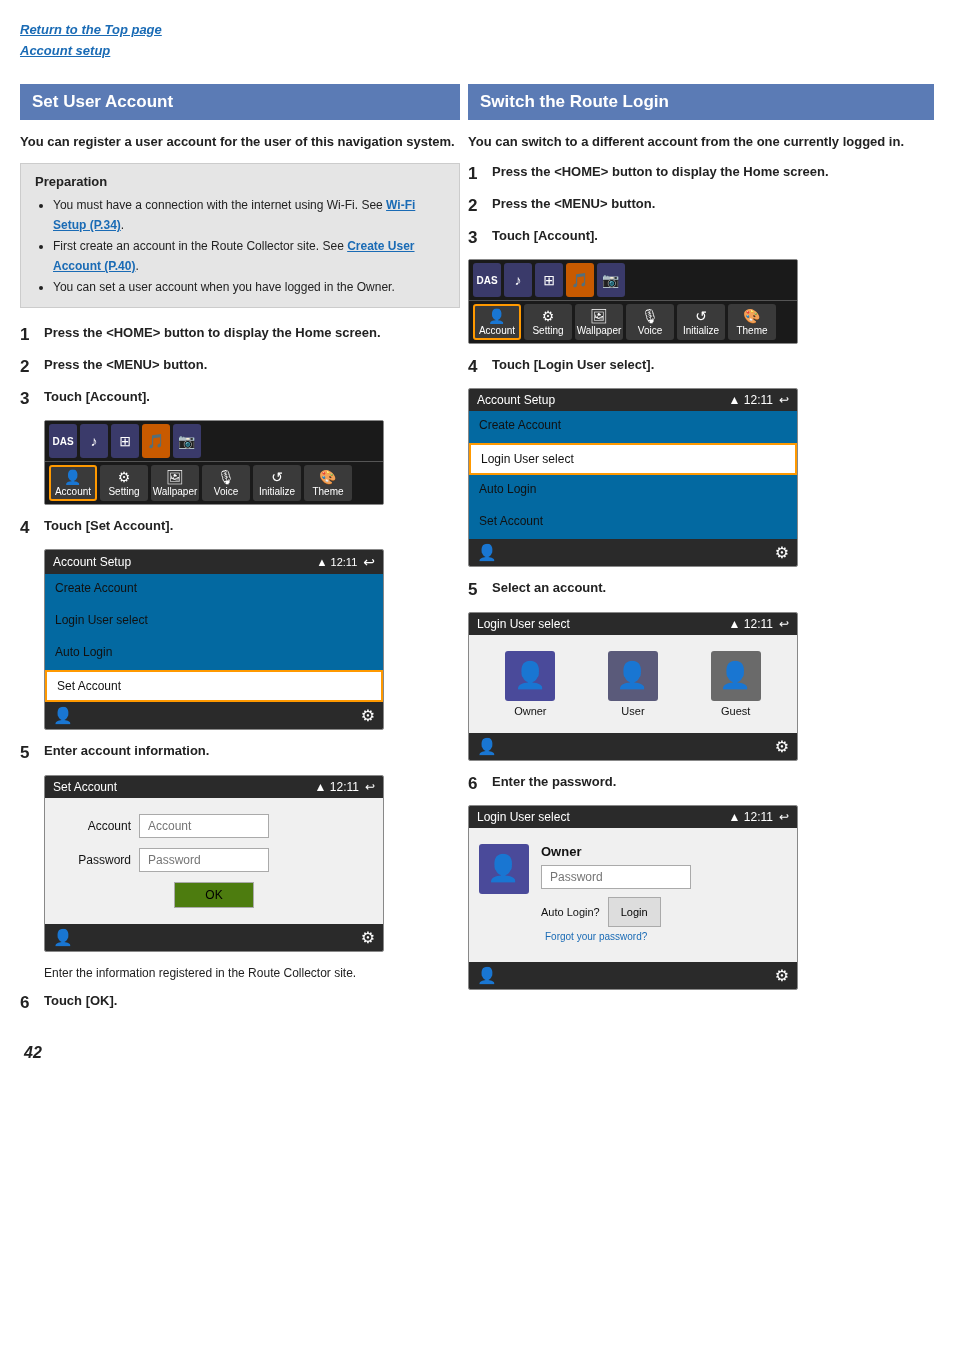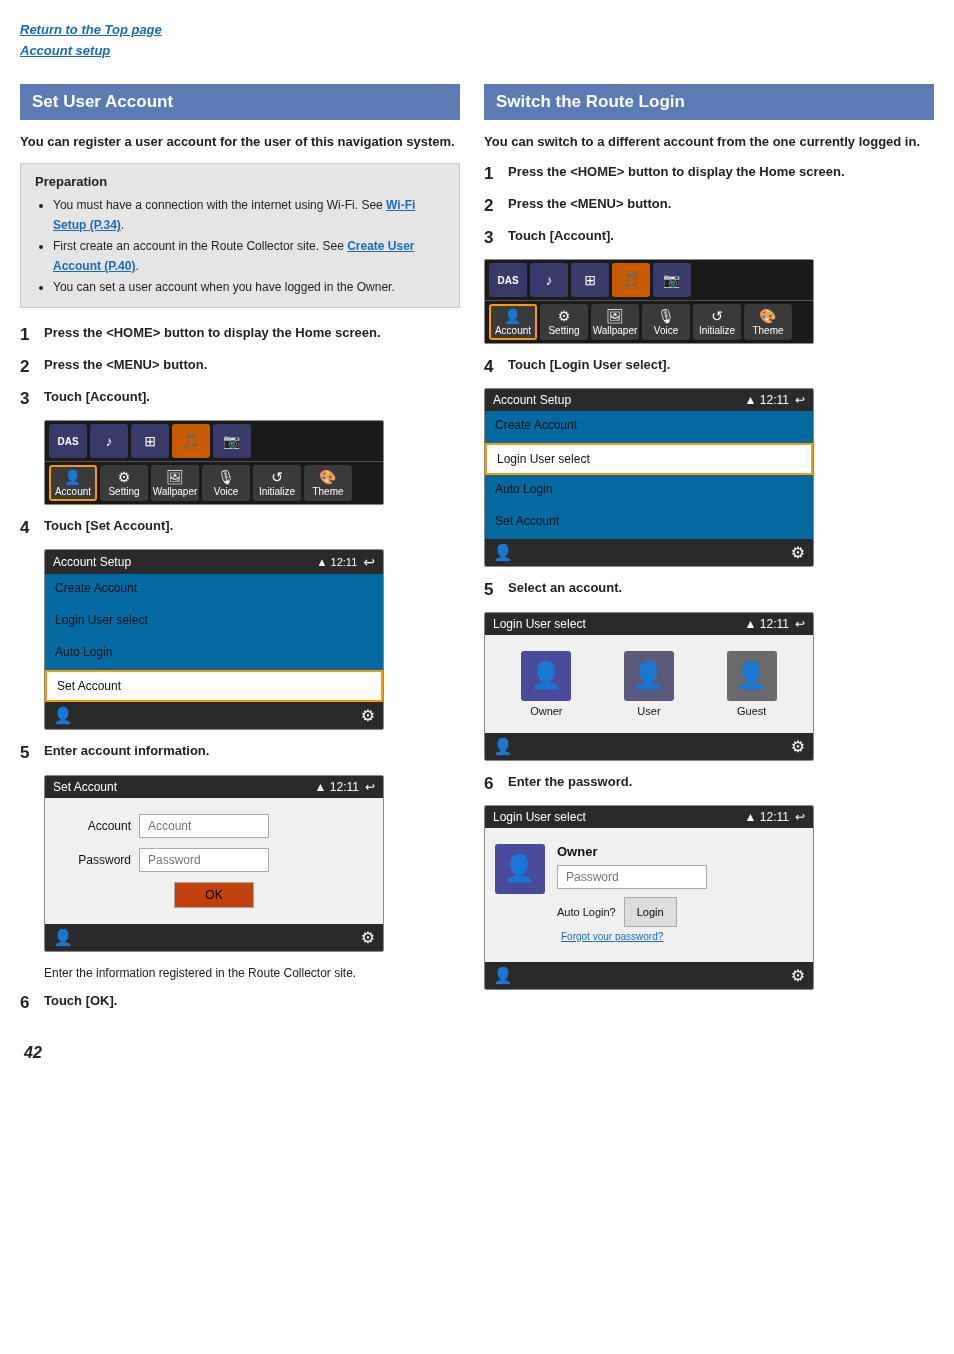--- a/index.html
+++ b/index.html
@@ -19,21 +19,21 @@
       color: #1a6bb5;
       text-decoration: underline;
       font-weight: bold;
       font-size: 13px;
       font-style: italic;
       display: block;
       line-height: 1.6;
     }
     .page-layout {
       display: flex;
-      gap: 24px;
+      gap: 8px;
       margin-top: 22px;
     }
     .left-col {
       width: 440px;
       flex-shrink: 0;
     }
     .right-col {
       flex: 1;
     }
     .section-header {
@@ -101,21 +101,21 @@
       border-radius: 2px;
       overflow: hidden;
     }
     .nav-top-row {
       display: flex;
       background: #1a1a1a;
       padding: 3px 4px;
       gap: 3px;
     }
     .nav-icon-btn {
-      width: 38px;
+      width: 28px;
       height: 34px;
       background: #3a3a6a;
       border-radius: 3px;
       display: flex;
       align-items: center;
       justify-content: center;
       font-size: 14px;
       color: #fff;
       cursor: pointer;
     }
@@ -237,21 +237,21 @@
       border: 1px solid #aaa;
       padding: 4px 8px;
       font-size: 12px;
       width: 130px;
       background: #fff;
       color: #999;
     }
     .sa-btn {
       display: block;
       margin: 0 auto;
-      background: #c2410c;
+      background: #4d7c0f;
       border: 1px solid #aaa;
       padding: 5px 30px;
       font-size: 12px;
       cursor: pointer;
       margin-top: 4px;
     }
     .sa-footer {
       background: #2a2a2a;
       display: flex;
       justify-content: space-between;
@@ -363,21 +363,20 @@
     .pw-login-btn {
       background: #ddd;
       border: 1px solid #aaa;
       padding: 8px 12px;
       font-size: 11px;
       cursor: pointer;
     }
     .pw-forgot {
       font-size: 10px;
       color: #1a6bb5;
-      text-decoration: underline;
       cursor: pointer;
       margin-left: 4px;
     }
     .page-num {
       font-size: 16px;
       font-weight: bold;
       margin-top: 30px;
       padding-left: 4px;
       font-style: italic;
     }

